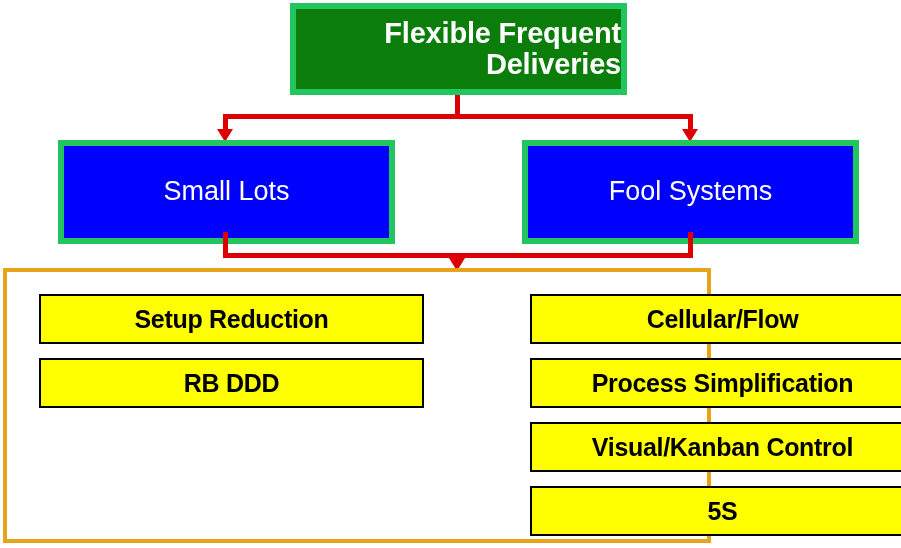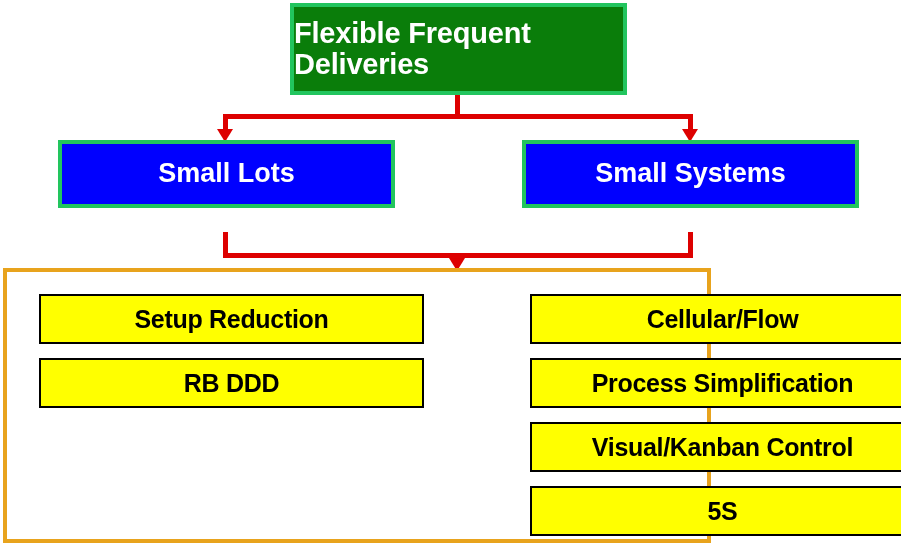--- a/index.html
+++ b/index.html
@@ -18,45 +18,45 @@
     overflow: hidden;
   }
 
   
   .node {
     position: absolute;
     box-sizing: border-box;
     display: flex;
     align-items: center;
     justify-content: center;
-    text-align: left;
+    text-align: right;
     line-height: 1.08;
-    border: 4px solid #22c55e;
+    border: 6px solid #22c55e;
   }
 
   .node-green {
     left: 290px;
     top: 3px;
     width: 337px;
     height: 92px;
     background: #0a7d0a;
     color: #ffffff;
     font-size: 29px;
     font-weight: bold;
     letter-spacing: -0.2px;
   }
 
   .node-blue {
     top: 140px;
     width: 337px;
-    height: 68px;
+    height: 104px;
     background: #0000ff;
     color: #ffffff;
     font-size: 27px;
-    font-weight: bold;
+    font-weight: normal;
   }
   .node-blue.left  { left: 58px; }
   .node-blue.right { left: 522px; }
 
   
   .panel {
     position: absolute;
     left: 3px;
     top: 268px;
     width: 708px;
@@ -117,21 +117,21 @@
   <div class="node node-green">Flexible Frequent Deliveries</div>
 
   <div class="conn v-line" style="left:455px; top:95px; height:23px;"></div>
   <div class="conn h-line" style="left:223px; top:114px; width:469px;"></div>
   <div class="conn v-line" style="left:223px; top:114px; height:18px;"></div>
   <div class="conn v-line" style="left:688px; top:114px; height:18px;"></div>
   <div class="arrowhead" style="left:217px; top:129px;"></div>
   <div class="arrowhead" style="left:682px; top:129px;"></div>
 
   <div class="node node-blue left">Small Lots</div>
-  <div class="node node-blue right">Small Systems</div>
+  <div class="node node-blue right">Fool Systems</div>
 
   <div class="conn v-line" style="left:223px; top:232px; height:26px;"></div>
   <div class="conn v-line" style="left:688px; top:232px; height:26px;"></div>
   <div class="conn h-line" style="left:223px; top:253px; width:470px;"></div>
   <div class="conn v-line" style="left:455px; top:253px; height:9px;"></div>
   <div class="arrowhead" style="left:449px; top:258px;"></div>
 
   <div class="panel">
 
     <div class="col left">

